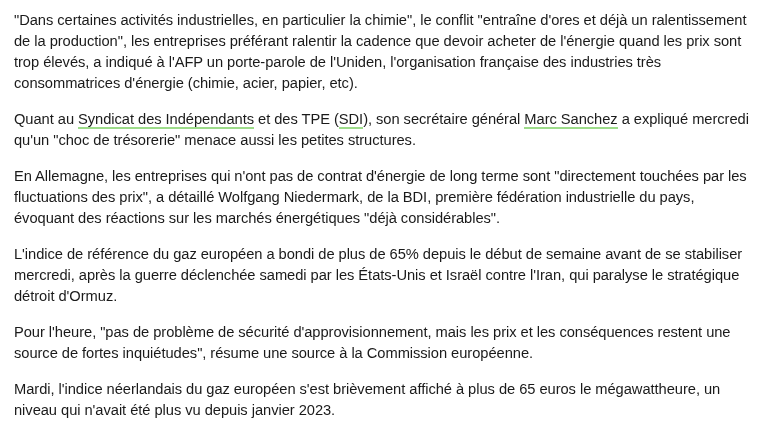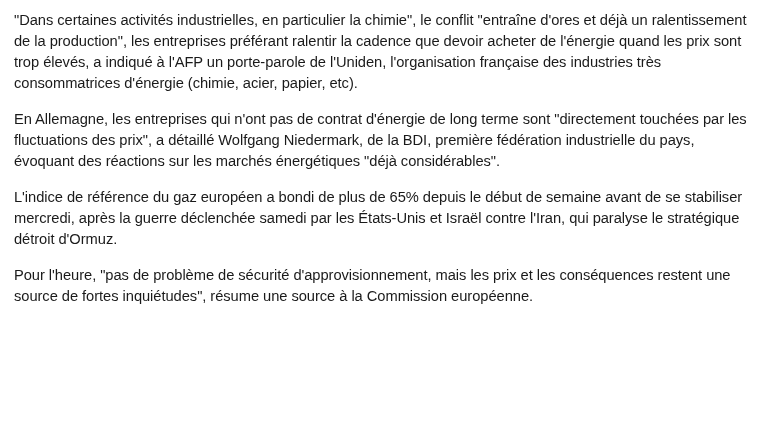--- a/index.html
+++ b/index.html
@@ -35,16 +35,18 @@
     border-bottom: 2px solid #9ddc8a;
     padding-bottom: 0px;
     cursor: pointer;
   }
 </style>
 </head>
 <body>
 
 <div id="article">
     <p class="para"><span>"Dans certaines activités industrielles, en particulier la chimie", le conflit "entraîne d'ores et déjà un ralentissement de la production", les entreprises préférant ralentir la cadence que devoir acheter de l'énergie quand les prix sont trop élevés, a indiqué à l'AFP un porte-parole de l'Uniden, l'organisation française des industries très consommatrices d'énergie (chimie, acier, papier, etc).</span></p>
+    <p class="para"><span>Quant au </span><a class="link">Syndicat des Indépendants</a><span> et des TPE (</span><a class="link">SDI</a><span>), son secrétaire général </span><a class="link">Marc Sanchez</a><span> a expliqué mercredi qu'un "choc de trésorerie" menace aussi les petites structures.</span></p>
     <p class="para"><span>En Allemagne, les entreprises qui n'ont pas de contrat d'énergie de long terme sont "directement touchées par les fluctuations des prix", a détaillé Wolfgang Niedermark, de la BDI, première fédération industrielle du pays, évoquant des réactions sur les marchés énergétiques "déjà considérables".</span></p>
     <p class="para"><span>L'indice de référence du gaz européen a bondi de plus de 65% depuis le début de semaine avant de se stabiliser mercredi, après la guerre déclenchée samedi par les États-Unis et Israël contre l'Iran, qui paralyse le stratégique détroit d'Ormuz.</span></p>
     <p class="para"><span>Pour l'heure, "pas de problème de sécurité d'approvisionnement, mais les prix et les conséquences restent une source de fortes inquiétudes", résume une source à la Commission européenne.</span></p>
+    <p class="para"><span>Mardi, l'indice néerlandais du gaz européen s'est brièvement affiché à plus de 65 euros le mégawattheure, un niveau qui n'avait été plus vu depuis janvier 2023.</span></p>
   </div>
 
 </body></html>

